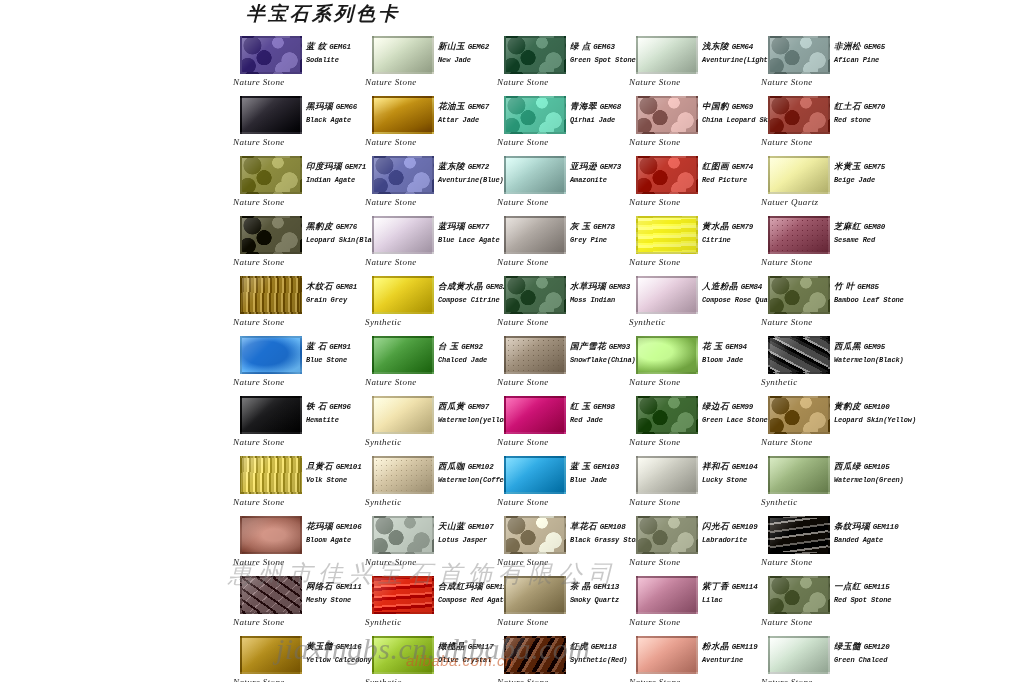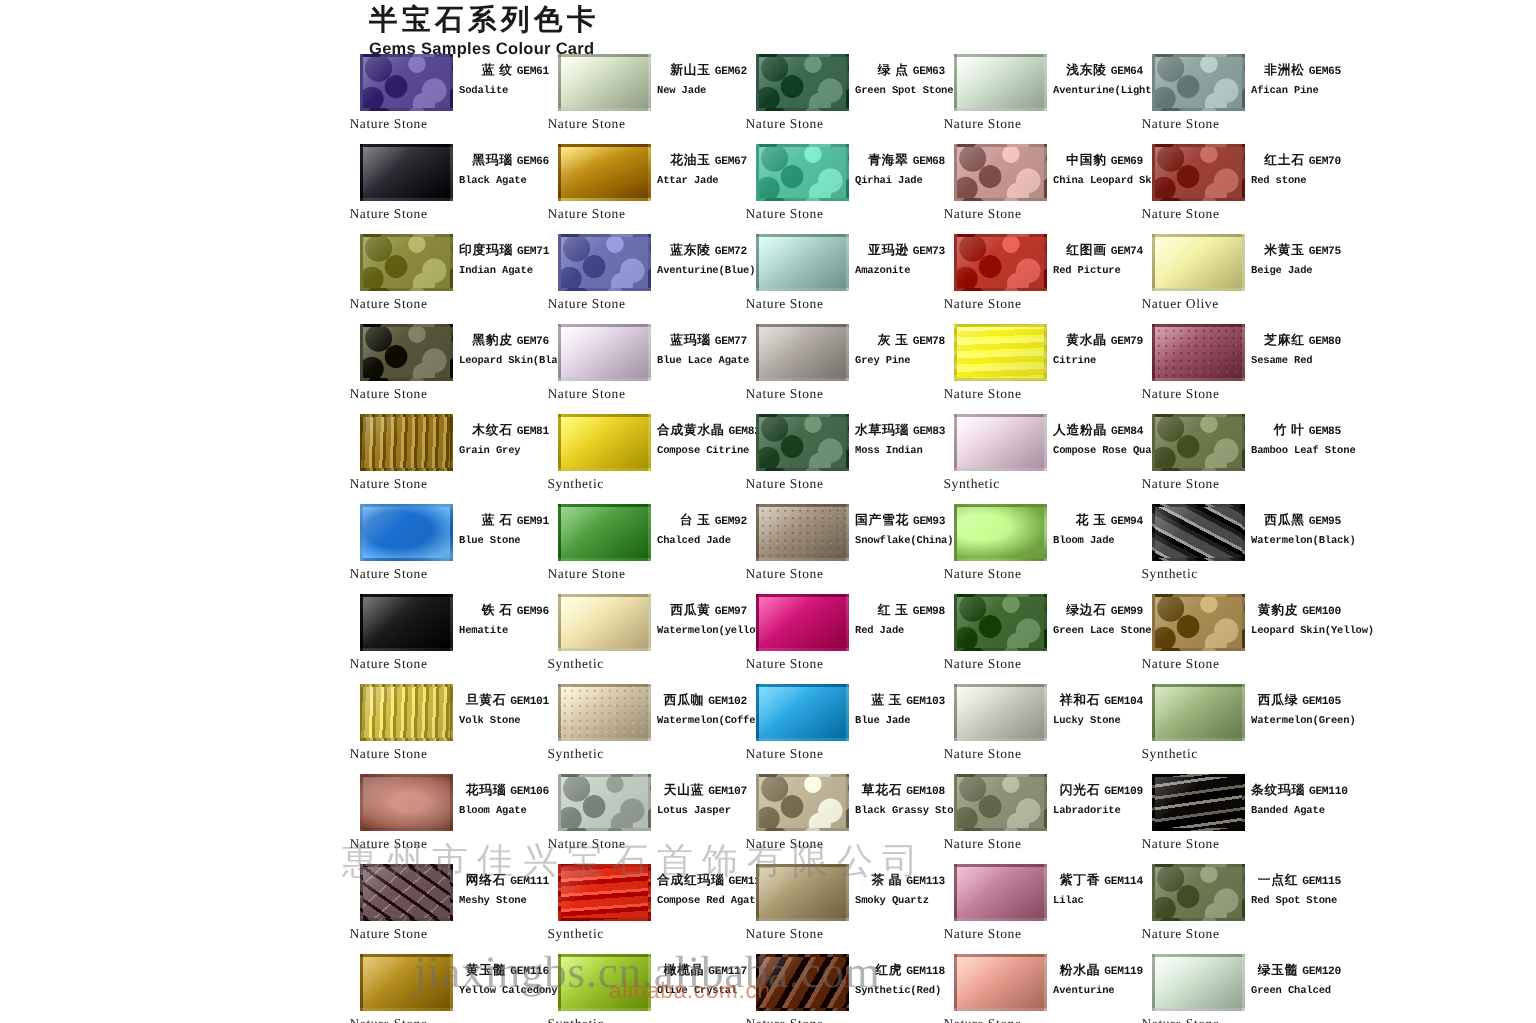--- a/index.html
+++ b/index.html
@@ -3,21 +3,21 @@
 <meta charset="utf-8">
 <style>
   html,body{margin:0;padding:0;}
   body{
     width:1024px;height:682px;
     background:#ffffff;
     font-family:"Liberation Sans", sans-serif;
     overflow:hidden;
     position:relative;
   }
-  #sheet{position:relative;width:987px;height:682px;}
+  #sheet{position:relative;width:987px;height:682px;font-style:italic;}
 
   
   .header{position:absolute;left:246px;top:2px;width:400px;}
   .title-cn{
     font-family:"Liberation Serif", serif;
     font-size:19px;font-weight:bold;color:#1a1a1a;
     letter-spacing:3px;line-height:24px;margin:0 0 1px 0;
   }
   .title-en{
     font-family:"Liberation Sans", sans-serif;
@@ -44,21 +44,20 @@
     pointer-events:none;
   }
   .swatch.framed{border:2px solid rgba(0,0,0,.18);}
 
   .labels{position:absolute;left:74px;top:5px;width:60px;}
   .lbl-cn{
     font-family:"Liberation Serif", serif;
     font-size:8.5px;font-weight:bold;color:#141414;
     white-space:nowrap;line-height:11px;
     letter-spacing:.5px;
-    text-align:right;
   }
   .lbl-cn .code{
     font-family:"Liberation Mono", monospace;
     font-size:7.5px;font-weight:bold;letter-spacing:-.2px;
   }
   .lbl-en{
     font-family:"Liberation Mono", monospace;
     font-size:7px;font-weight:bold;color:#141414;
     white-space:nowrap;line-height:11px;margin-top:2px;
     letter-spacing:-.1px;
@@ -91,21 +90,20 @@
     color:rgba(200,90,40,.62);
   }
 </style>
 </head>
 <body>
 
 <div id="sheet">
 
   <div class="header">
     <div class="title-cn">半宝石系列色卡</div>
-    <div class="title-en">Gems Samples Colour Card</div>
   </div>
 
   <div class="grid" id="grid">
       <div class="row">
         <div class="cell">
           <div class="swatch-wrap">
             <div class="swatch framed" style="background: radial-gradient(circle at 18% 22%, rgb(46, 29, 105) 0px, rgb(46, 29, 105) 16%, transparent 17%), radial-gradient(circle at 62% 14%, rgb(136, 119, 195) 0px, rgb(136, 119, 195) 12%, transparent 13%), radial-gradient(circle at 38% 58%, rgb(46, 29, 105) 0px, rgb(46, 29, 105) 18%, transparent 19%), radial-gradient(circle at 82% 66%, rgb(136, 119, 195) 0px, rgb(136, 119, 195) 15%, transparent 16%), radial-gradient(circle at 10% 82%, rgb(46, 29, 105) 0px, rgb(46, 29, 105) 13%, transparent 14%), radial-gradient(circle at 70% 92%, rgb(136, 119, 195) 0px, rgb(136, 119, 195) 14%, transparent 15%), linear-gradient(rgb(91, 74, 150), rgb(91, 74, 150));">
               <span class="sheen"></span>
             </div>
           </div>
@@ -280,21 +278,21 @@
         <div class="cell">
           <div class="swatch-wrap">
             <div class="swatch framed" style="background: linear-gradient(145deg, rgb(255, 255, 209) 0%, rgb(242, 240, 164) 45%, rgb(197, 195, 119) 100%);">
               <span class="sheen"></span>
             </div>
           </div>
           <div class="labels">
             <div class="lbl-cn"><span>米黄玉</span> <span class="code">GEM75</span></div>
             <div class="lbl-en">Beige Jade</div>
           </div>
-          <div class="origin">Natuer Olive</div>
+          <div class="origin">Natuer Quartz</div>
         </div>
         <div class="cell"></div>
       </div>
       <div class="row">
         <div class="cell">
           <div class="swatch-wrap">
             <div class="swatch framed" style="background: radial-gradient(circle at 18% 22%, rgb(12, 11, 0) 0px, rgb(12, 11, 0) 16%, transparent 17%), radial-gradient(circle at 62% 14%, rgb(132, 131, 103) 0px, rgb(132, 131, 103) 12%, transparent 13%), radial-gradient(circle at 38% 58%, rgb(12, 11, 0) 0px, rgb(12, 11, 0) 18%, transparent 19%), radial-gradient(circle at 82% 66%, rgb(132, 131, 103) 0px, rgb(132, 131, 103) 15%, transparent 16%), radial-gradient(circle at 10% 82%, rgb(12, 11, 0) 0px, rgb(12, 11, 0) 13%, transparent 14%), radial-gradient(circle at 70% 92%, rgb(132, 131, 103) 0px, rgb(132, 131, 103) 14%, transparent 15%), linear-gradient(rgb(87, 86, 58), rgb(87, 86, 58));">
               <span class="sheen"></span>
             </div>
           </div>

